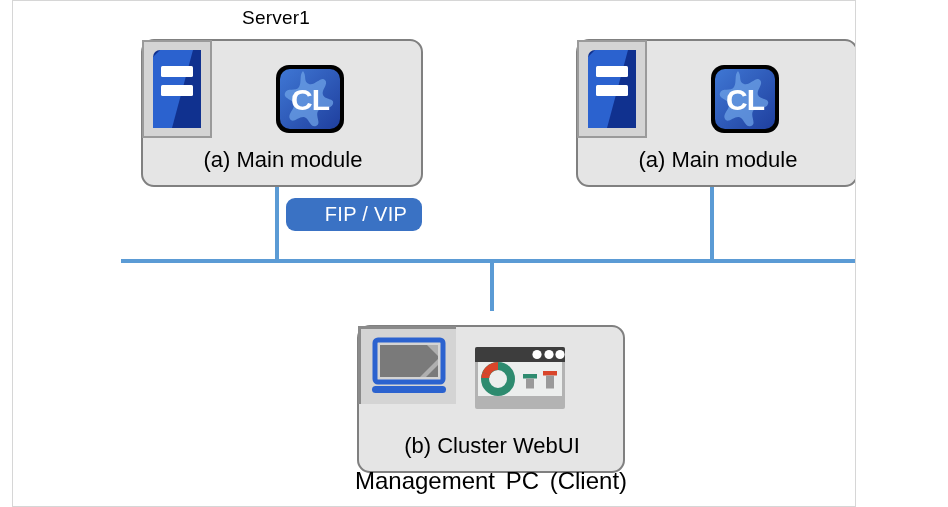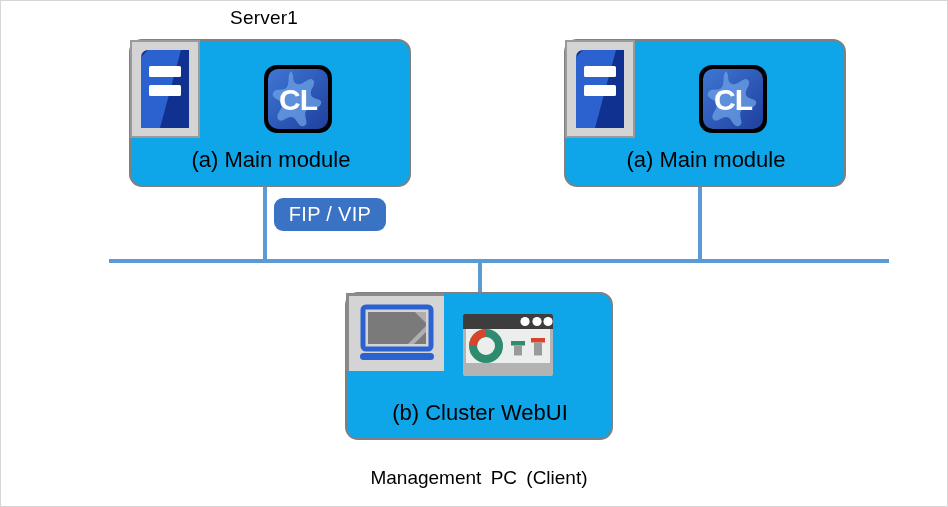--- a/index.html
+++ b/index.html
@@ -5,58 +5,59 @@
   html, body {
     margin: 0;
     padding: 0;
     background: #ffffff;
   }
   body {
     font-family: "Liberation Sans", sans-serif;
   }
   #canvas {
     position: relative;
-    width: 948px;
+    width: 844px;
     height: 507px;
     background: #ffffff;
     border: 1px solid #d6d6d6;
     box-sizing: border-box;
     overflow: hidden;
+    margin-left: 12px;
   }
 
   
   .abs { position: absolute; }
 
   
   .node-title {
     font-size: 19px;
     color: #000000;
     text-align: center;
     white-space: nowrap;
     letter-spacing: 0.2px;
   }
   .caption {
     font-size: 22px;
     color: #000000;
     text-align: center;
     white-space: nowrap;
   }
   .bottom-label {
-    font-size: 19px;
+    font-size: 24px;
     color: #000000;
     text-align: center;
     white-space: nowrap;
     word-spacing: 4px;
   }
 
   
   .node-box {
     border: 2.5px solid #808080;
     border-radius: 13px;
-    background: #0ea5e9;
+    background: #e5e5e5;
     box-sizing: border-box;
   }
 
   
   .server-icon {
     background: #d4d4d4;
     border: 2px solid #9a9a9a;
     box-sizing: border-box;
     display: flex;
     align-items: center;
@@ -189,23 +190,23 @@
   </div>
 
   <div class="abs wire-v" style="left:262px; top:186px; height:76px;"></div>
 
   <div class="abs wire-v" style="left:697px; top:186px; height:76px;"></div>
 
   <div class="abs wire-h" style="left:108px; top:258px; width:780px;"></div>
 
   <div class="abs wire-v" style="left:477px; top:258px; height:52px;"></div>
 
-  <div class="abs pill" style="left:273px; top:197px; width:112px; height:33px;">FIP / VIP</div>
-
-  <div class="abs node-box" style="left:344px; top:291px; width:268px; height:148px;">
+  <div class="abs pill" style="left:273px; top:197px; width:112px; height:33px;padding-left:24px;">FIP / VIP</div>
+
+  <div class="abs node-box" style="left:344px; top:324px; width:268px; height:148px;">
 
     <div class="abs laptop-icon" style="left:-1px; top:-1px; width:98px; height:78px;">
       <svg width="82" height="62" viewBox="0 0 82 62">
         <rect x="7" y="4" width="68" height="42" rx="3" ry="3" fill="none" stroke="#2b62cf" stroke-width="5"></rect>
         <rect x="12" y="9" width="58" height="32" fill="#7a7a7a"></rect>
         <path d="M59 9 L70 9 L70 20 Z" fill="#b9b9b9" opacity="0.85"></path>
         <path d="M52 41 L70 23 L70 29 L58 41 Z" fill="#b9b9b9" opacity="0.85"></path>
         <rect x="4" y="50" width="74" height="7" rx="3.5" fill="#2b62cf"></rect>
       </svg>
     </div>

